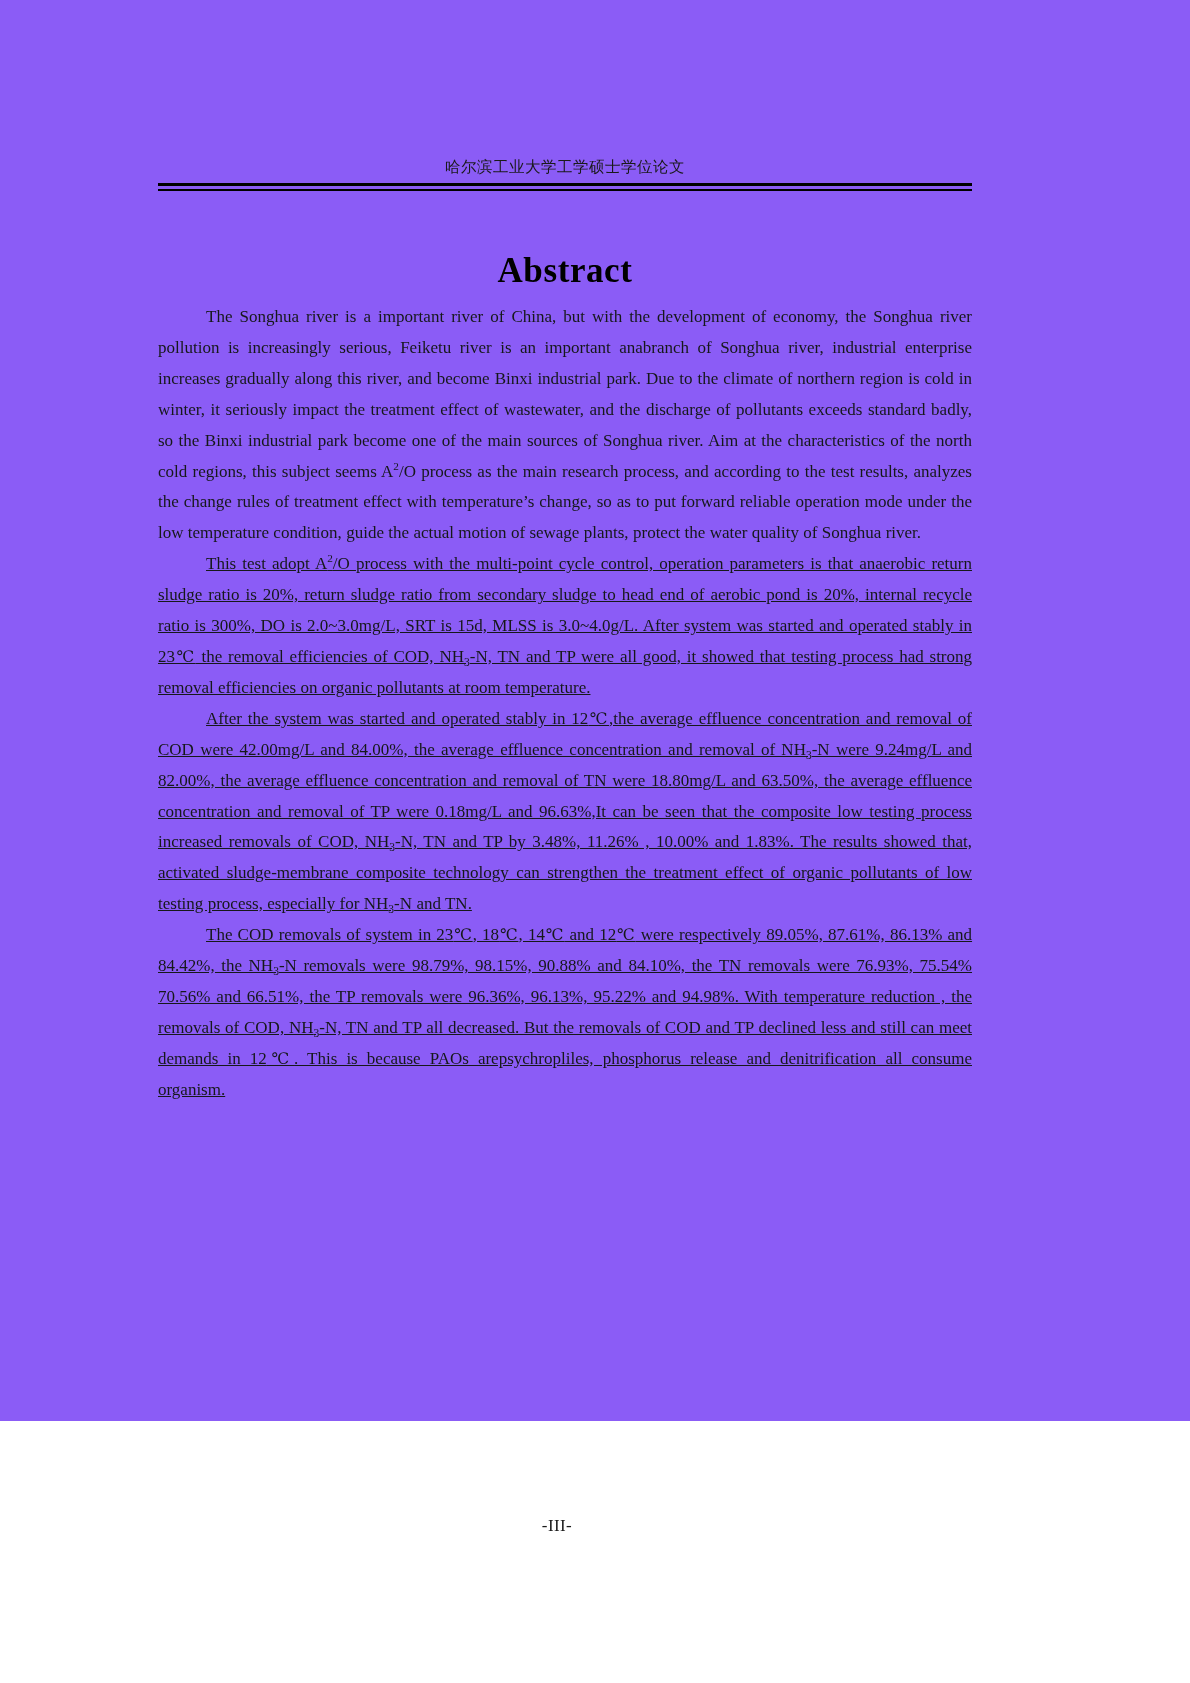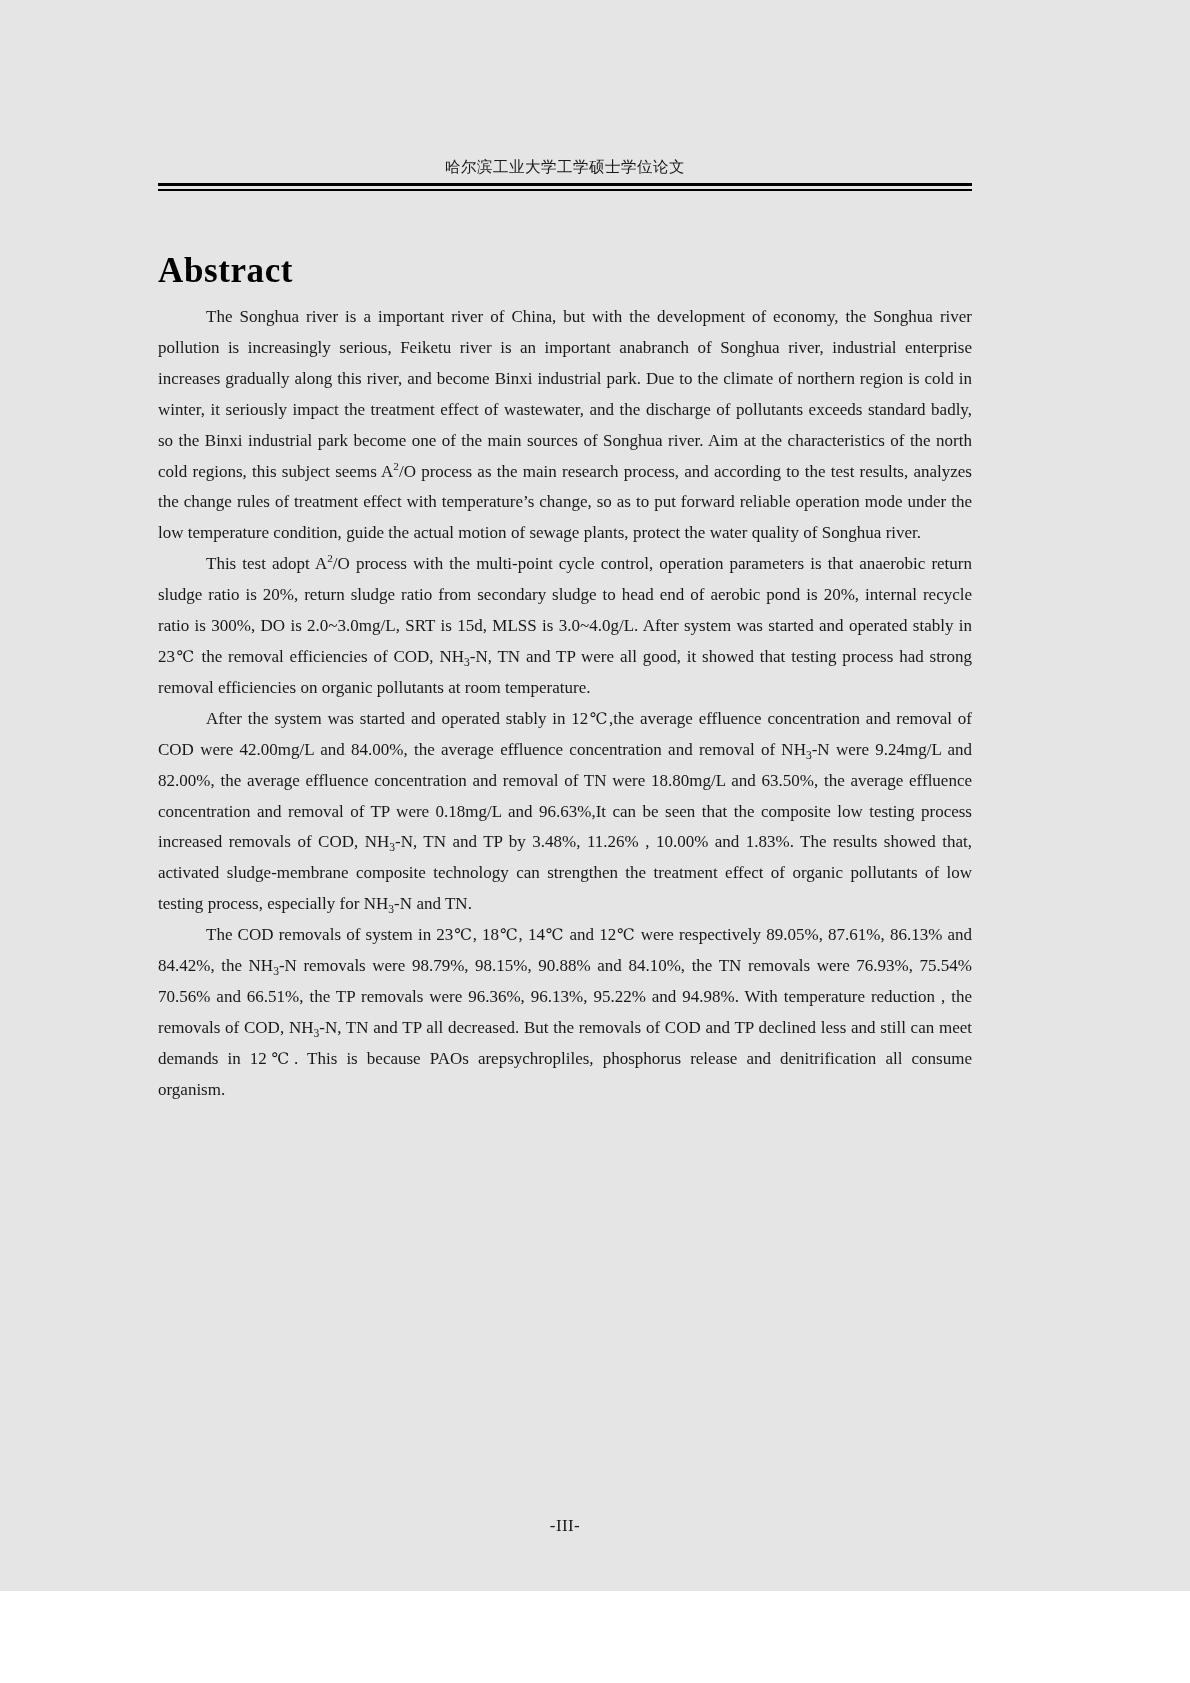--- a/index.html
+++ b/index.html
@@ -14,22 +14,22 @@
     font-family: "Liberation Serif", "DejaVu Serif", serif;
     color: #1a1a1a;
     overflow: hidden;
   }
 
   .page {
     position: absolute;
     left: 0;
     top: 0;
     width: 1190px;
-    height: 1591px;
-    background: #e5e5e5;
+    height: 1421px;
+    background: #8b5cf6;
   }
 
   
   .running-header {
     position: absolute;
     left: 158px;
     top: 158px;
     width: 814px;
     text-align: center;
   }
@@ -56,20 +56,21 @@
     height: 1.6px;
     background: #000000;
   }
 
   
   .doc-title {
     position: absolute;
     left: 158px;
     top: 228px;
     width: 814px;
+    text-align: center;
     font-family: "Liberation Serif", "DejaVu Serif", serif;
     font-weight: bold;
     font-size: 35px;
     letter-spacing: 0.6px;
     color: #000000;
   }
 
   
   .body-block {
     position: absolute;
@@ -83,40 +84,41 @@
     text-align: justify;
     text-justify: inter-word;
     font-size: 17px;
     line-height: 30.9px;
     color: #16181a;
     hyphens: none;
     word-spacing: 0.1px;
   }
   p.para + p.para {
     margin-top: 0px;
+    text-decoration: underline;
   }
   sup {
     font-size: 0.66em;
     vertical-align: super;
     line-height: 0;
   }
   sub {
     font-size: 0.68em;
     vertical-align: sub;
     line-height: 0;
   }
   .degc {
     font-family: "DejaVu Serif", "Liberation Serif", serif;
     font-size: 0.93em;
   }
 
   
   .page-footer {
     position: absolute;
-    left: 158px;
+    left: 150px;
     top: 1516px;
     width: 814px;
     text-align: center;
   }
   .page-number {
     font-size: 17px;
     color: #1a1a1a;
     letter-spacing: 0.4px;
   }
 </style>

